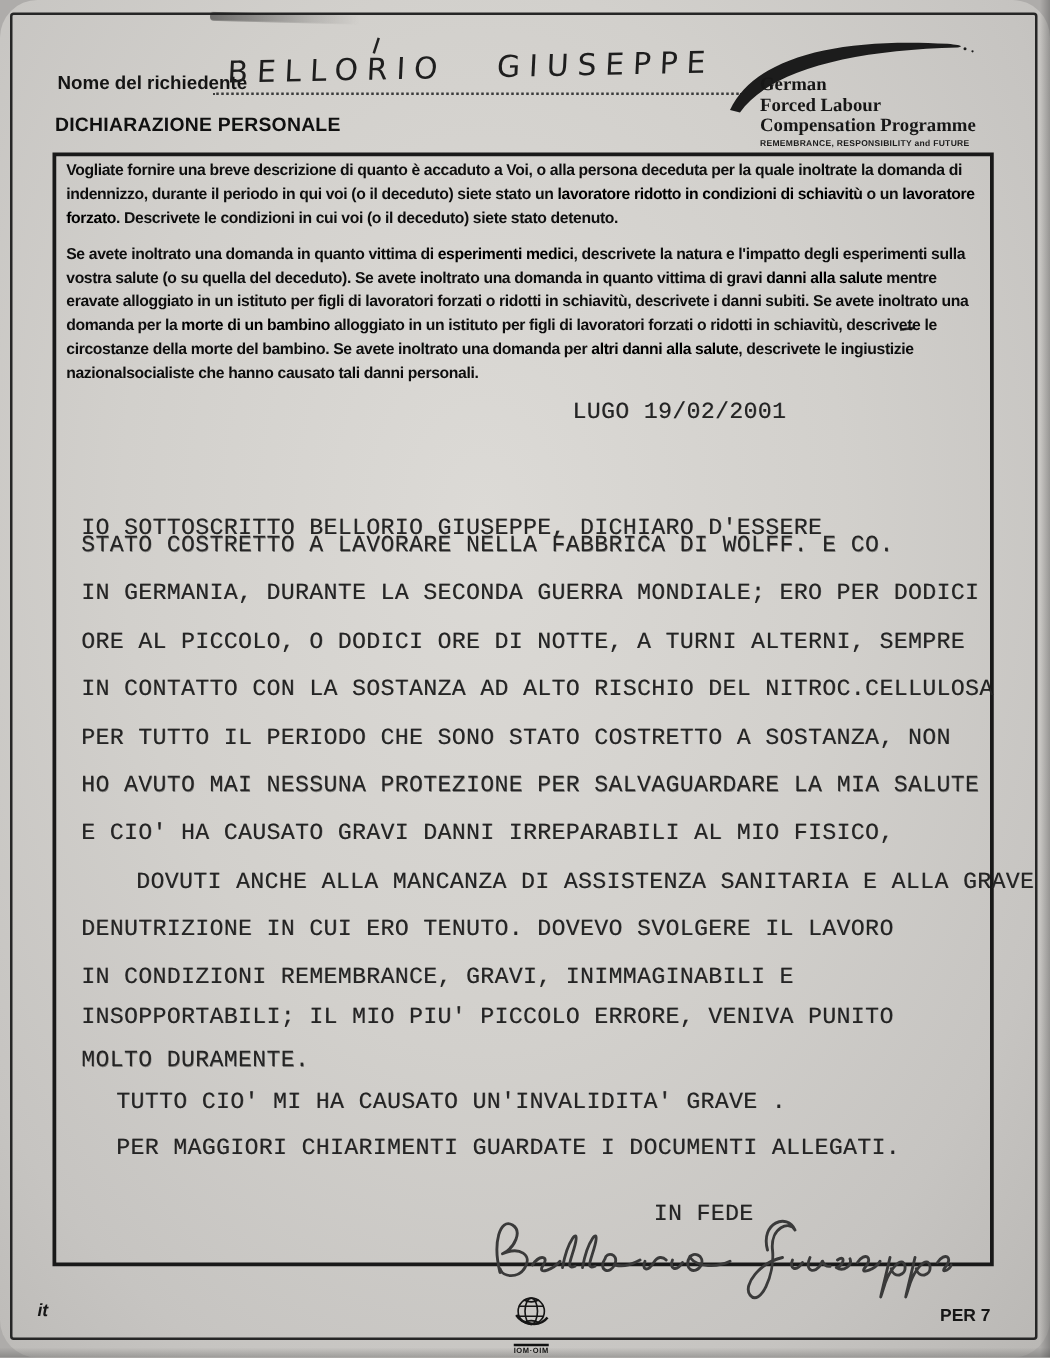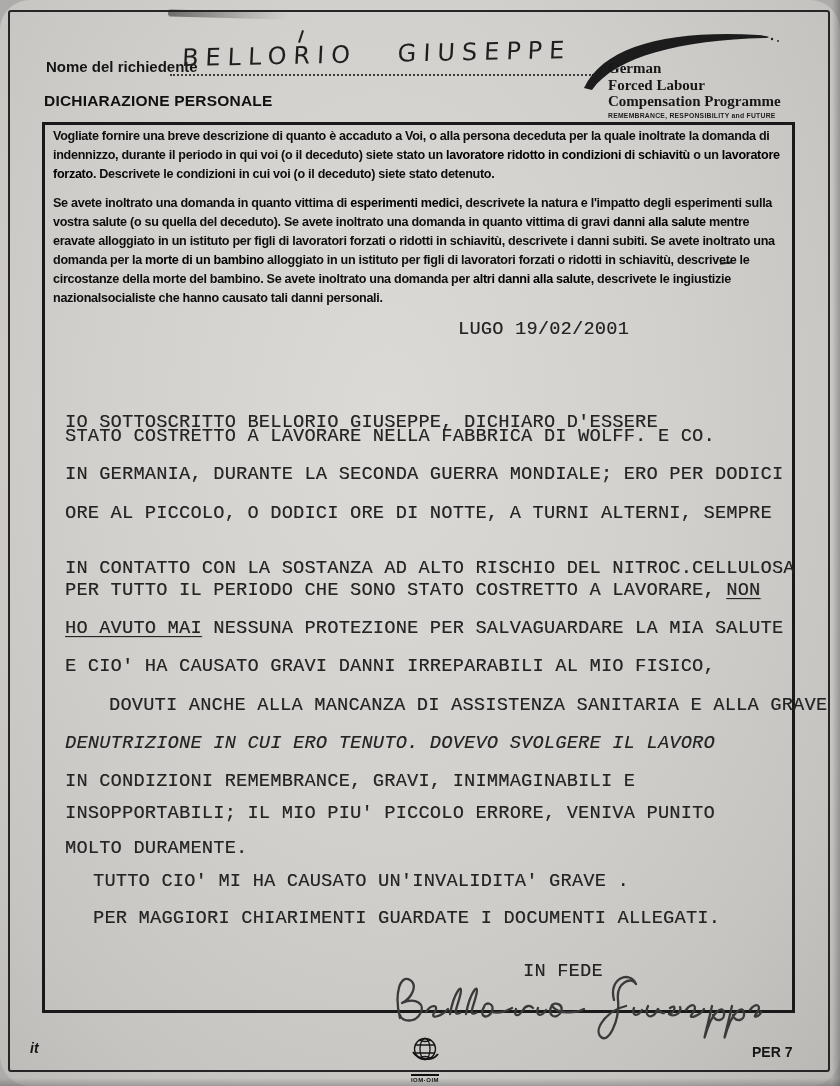--- a/index.html
+++ b/index.html
@@ -18,21 +18,21 @@
   .prog-swoosh{position:absolute;left:-6px;top:-6px;width:212px;height:64px;}
   .prog-text{position:absolute;left:20px;top:26px;font-family:"Liberation Serif",serif;font-weight:700;font-size:15px;line-height:16.5px;color:#171717;white-space:nowrap;}
   .prog-tagline{position:absolute;left:20px;top:78px;font-size:6.8px;font-weight:700;color:#1b1b1b;letter-spacing:.25px;white-space:nowrap;}
   
   .main-box{position:absolute;left:42px;top:122px;width:753px;height:891px;border:3px solid #191919;box-sizing:border-box;}
   .instructions{position:absolute;left:8px;top:2px;width:730px;color:#0e0e0e;font-weight:700;font-size:12.6px;line-height:19px;letter-spacing:-.3px;}
   .instructions p{margin:0 0 10px 0;}
   .instructions .xb{font-weight:900;color:#000;}
   
   .tline{position:absolute;font-family:"Liberation Mono","DejaVu Sans Mono",monospace;font-size:18.5px;letter-spacing:.3px;color:#242424;white-space:nowrap;text-shadow:.4px .3px 0 rgba(20,20,20,.45);}
-  .tu{text-decoration:underline;text-underline-offset:3px;}
+  .tu{text-underline-offset:3px;}
   .date-line{position:absolute;left:413px;top:194px;}
   .closing-line{position:absolute;left:478px;top:836px;}
   
   .signature{position:absolute;left:386px;top:952px;width:376px;height:96px;z-index:3;}
   
   .footer-left{position:absolute;left:30px;top:1040px;font-size:14px;font-weight:700;font-style:italic;color:#161616;}
   .footer-right{position:absolute;left:752px;top:1044px;font-size:14px;font-weight:700;color:#161616;}
   .iom{position:absolute;left:405px;top:1034px;width:40px;height:44px;text-align:center;}
   .iom-caption{font-size:6px;font-weight:700;color:#111;letter-spacing:.5px;border-top:2px solid #111;display:inline-block;padding-top:1px;margin-top:1px;}
   
@@ -78,26 +78,26 @@
       <p><span>Vogliate fornire una breve descrizione di quanto è accaduto a Voi, o alla persona deceduta per la quale inoltrate la domanda di indennizzo, durante il periodo in qui voi (o il deceduto) siete stato un </span><span class="xb">lavoratore ridotto in condizioni di schiavitù</span><span> o un </span><span class="xb">lavoratore forzato</span><span>.  Descrivete le condizioni in cui voi (o il deceduto) siete stato detenuto.</span></p>
       <p><span>Se avete inoltrato una domanda in quanto vittima di </span><span class="xb">esperimenti medici</span><span>, descrivete la natura e l'impatto degli esperimenti sulla vostra salute (o su quella del deceduto). Se avete inoltrato una domanda in quanto vittima di gravi </span><span class="xb">danni alla salute</span><span> mentre eravate alloggiato in un istituto per figli di lavoratori forzati o ridotti in schiavitù, descrivete i danni subiti. Se avete inoltrato una domanda per la </span><span class="xb">morte di un bambino</span><span> alloggiato in un istituto per figli di lavoratori forzati o ridotti in schiavitù, descrivete le circostanze della morte del bambino. Se avete inoltrato una domanda per </span><span class="xb">altri danni alla salute</span><span>, descrivete le ingiustizie nazionalsocialiste che hanno causato tali danni personali.</span></p>
     </div>
 
     <div class="tline date-line">LUGO 19/02/2001</div>
     <div>
         <div class="tline" style="top: 262px; left: 20px; margin-top: 25px;"><span>IO SOTTOSCRITTO BELLORIO GIUSEPPE, DICHIARO D'ESSERE</span></div>
         <div class="tline" style="top: 301px; left: 20px;"><span>STATO COSTRETTO A LAVORARE NELLA FABBRICA DI WOLFF. E  CO.</span></div>
         <div class="tline" style="top: 339px; left: 20px;"><span>IN GERMANIA, DURANTE LA SECONDA GUERRA MONDIALE; ERO PER DODICI</span></div>
         <div class="tline" style="top: 378px; left: 20px;"><span>ORE AL PICCOLO, O DODICI ORE DI NOTTE, A TURNI ALTERNI, SEMPRE</span></div>
-        <div class="tline" style="top: 416px; left: 20px; margin-top: 17px;"><span>IN CONTATTO CON LA SOSTANZA AD ALTO RISCHIO DEL NITROC.CELLULOSA</span></div>
-        <div class="tline" style="top: 455px; left: 20px;"><span>PER TUTTO IL PERIODO CHE SONO STATO COSTRETTO A LAVORARE, </span><span class="tu">NON</span></div>
+        <div class="tline" style="top: 416px; left: 20px;"><span>IN CONTATTO CON LA SOSTANZA AD ALTO RISCHIO DEL NITROC.CELLULOSA</span></div>
+        <div class="tline" style="top: 455px; left: 20px;"><span>PER TUTTO IL PERIODO CHE SONO STATO COSTRETTO A SOSTANZA, </span><span class="tu">NON</span></div>
         <div class="tline" style="top: 493px; left: 20px;"><span class="tu">HO AVUTO MAI</span><span> NESSUNA PROTEZIONE PER SALVAGUARDARE LA MIA SALUTE</span></div>
         <div class="tline" style="top: 531px; left: 20px;"><span>E CIO' HA CAUSATO GRAVI DANNI IRREPARABILI AL MIO FISICO,</span></div>
         <div class="tline" style="top: 570px; left: 20px; margin-left: 44px;"><span>DOVUTI ANCHE ALLA MANCANZA DI ASSISTENZA SANITARIA E ALLA GRAVE</span></div>
-        <div class="tline" style="top: 608px; left: 20px; font-style: italic;"><span>DENUTRIZIONE IN CUI ERO TENUTO. DOVEVO SVOLGERE IL LAVORO</span></div>
+        <div class="tline" style="top: 608px; left: 20px;"><span>DENUTRIZIONE IN CUI ERO TENUTO. DOVEVO SVOLGERE IL LAVORO</span></div>
         <div class="tline" style="top: 646px; left: 20px;"><span>IN CONDIZIONI REMEMBRANCE, GRAVI, INIMMAGINABILI E</span></div>
         <div class="tline" style="top: 678px; left: 20px;"><span>INSOPPORTABILI;  IL MIO PIU' PICCOLO ERRORE, VENIVA  PUNITO</span></div>
         <div class="tline" style="top: 713px; left: 20px;"><span>MOLTO DURAMENTE.</span></div>
         <div class="tline" style="top: 746px; left: 48px;"><span>TUTTO CIO' MI HA CAUSATO UN'INVALIDITA' GRAVE .</span></div>
         <div class="tline" style="top: 783px; left: 48px;"><span>PER MAGGIORI CHIARIMENTI GUARDATE I DOCUMENTI ALLEGATI.</span></div>
       </div>
     <div class="tline closing-line">IN FEDE</div>
   </div>
 
   <div class="signature" title="Bellorio Giuseppe">

